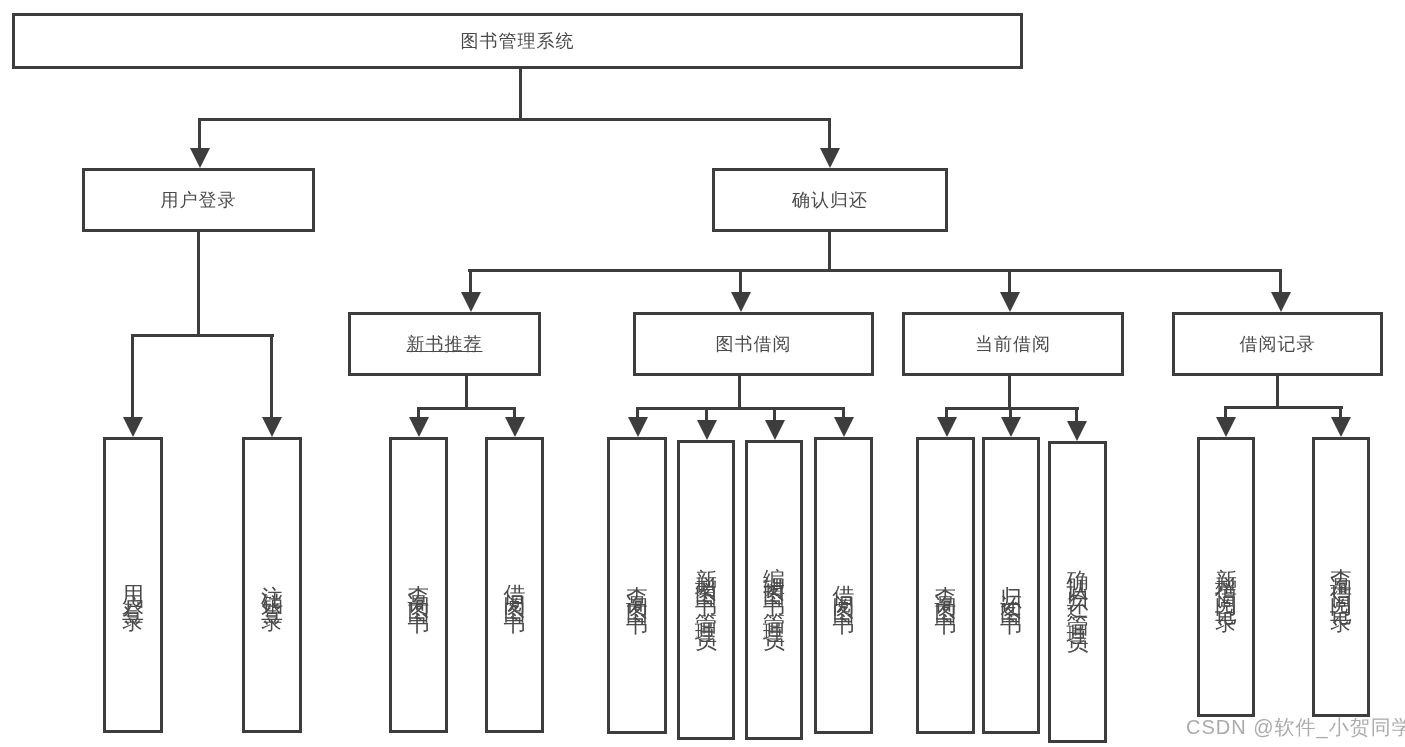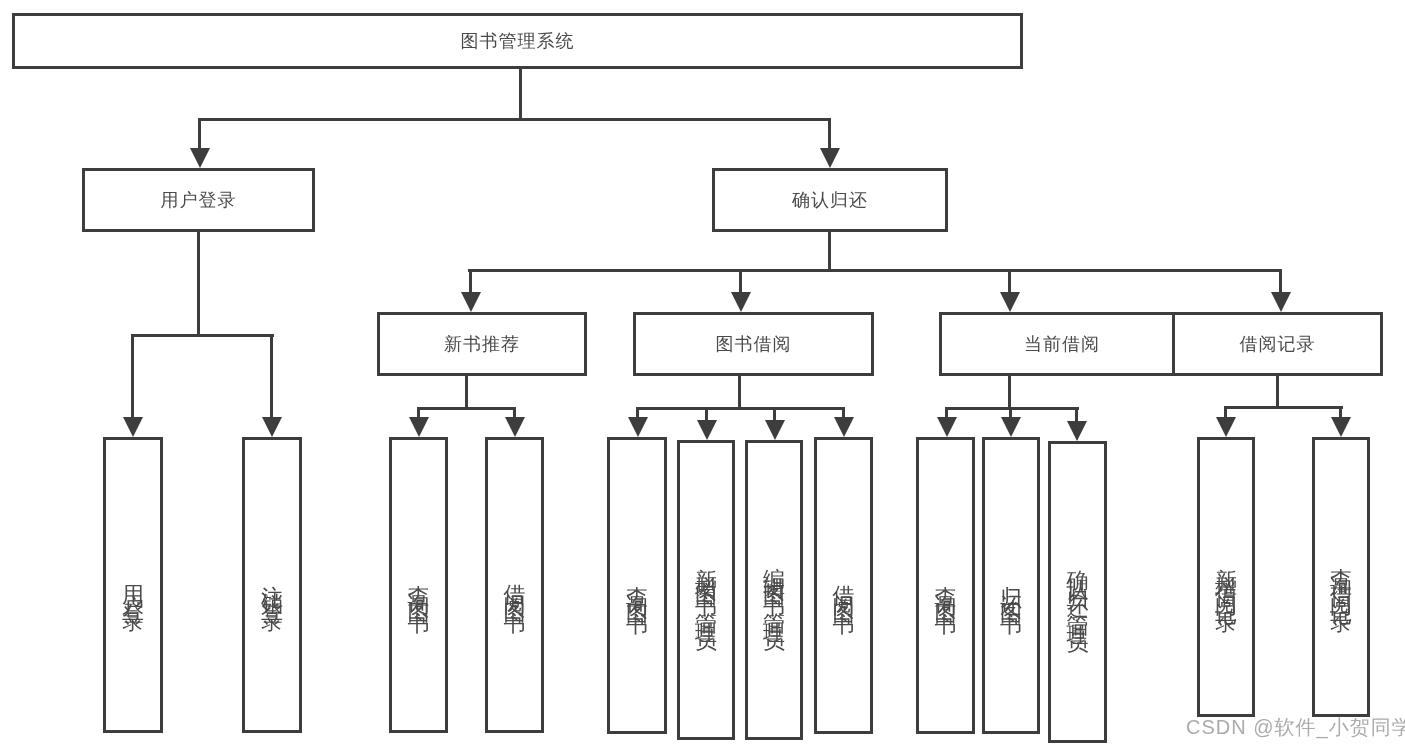--- a/index.html
+++ b/index.html
@@ -111,23 +111,23 @@
     </div>
   <div class="arr" style="left:999px;top:272px;height:40px;">
       <i class="stem"></i>
       <i class="tip"></i>
     </div>
   <div class="arr" style="left:1270px;top:272px;height:40px;">
       <i class="stem"></i>
       <i class="tip"></i>
     </div>
 
-  <div class="box" style="left:377px;top:312px;width:210px;height:64px;">新书推荐</div>
+  <div class="box" style="left:348px;top:312px;width:193px;height:64px;text-decoration:underline;">新书推荐</div>
   <div class="box" style="left:633px;top:312px;width:241px;height:64px;">图书借阅</div>
-  <div class="box" style="left:902px;top:312px;width:246px;height:64px;margin-left:37px;">当前借阅</div>
+  <div class="box" style="left:902px;top:312px;width:222px;height:64px;">当前借阅</div>
   <div class="box" style="left:1172px;top:312px;width:211px;height:64px;">借阅记录</div>
 
   <div class="vl" style="left:465px;top:376px;height:33px;"></div>
   <div class="hl" style="left:417px;top:407px;width:99px;"></div>
   <div class="arr" style="left:408px;top:410px;height:27px;">
       <i class="stem"></i>
       <i class="tip"></i>
     </div>
   <div class="arr" style="left:504px;top:410px;height:27px;">
       <i class="stem"></i>

